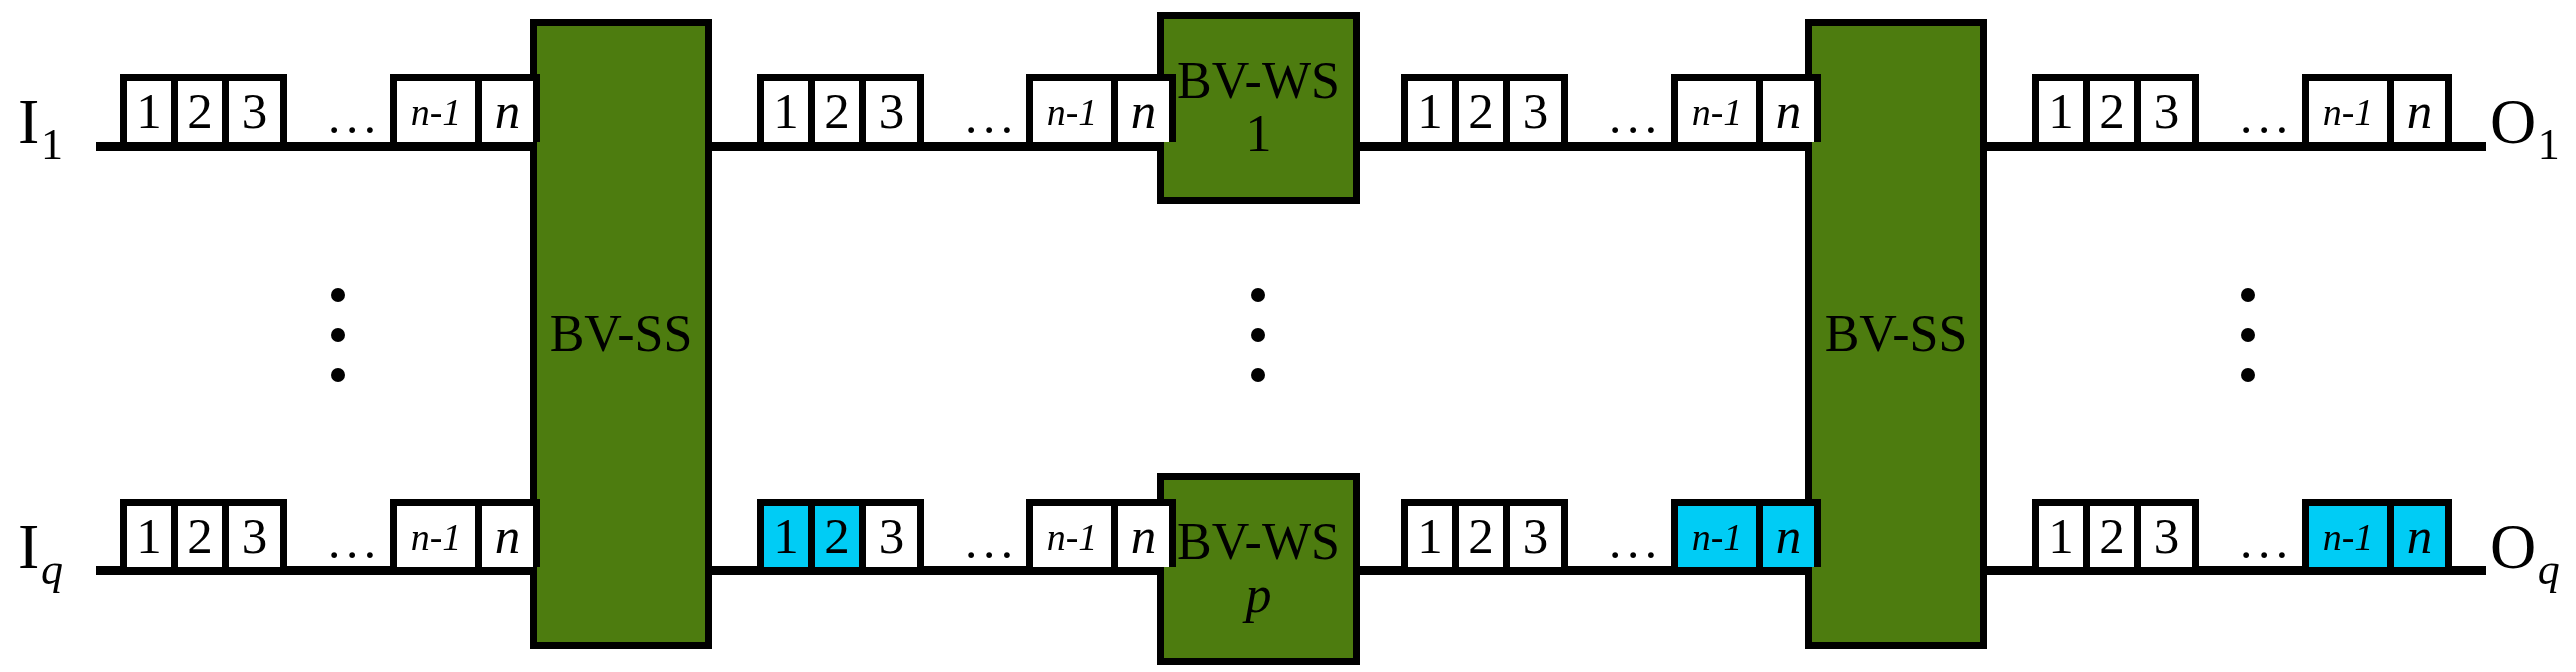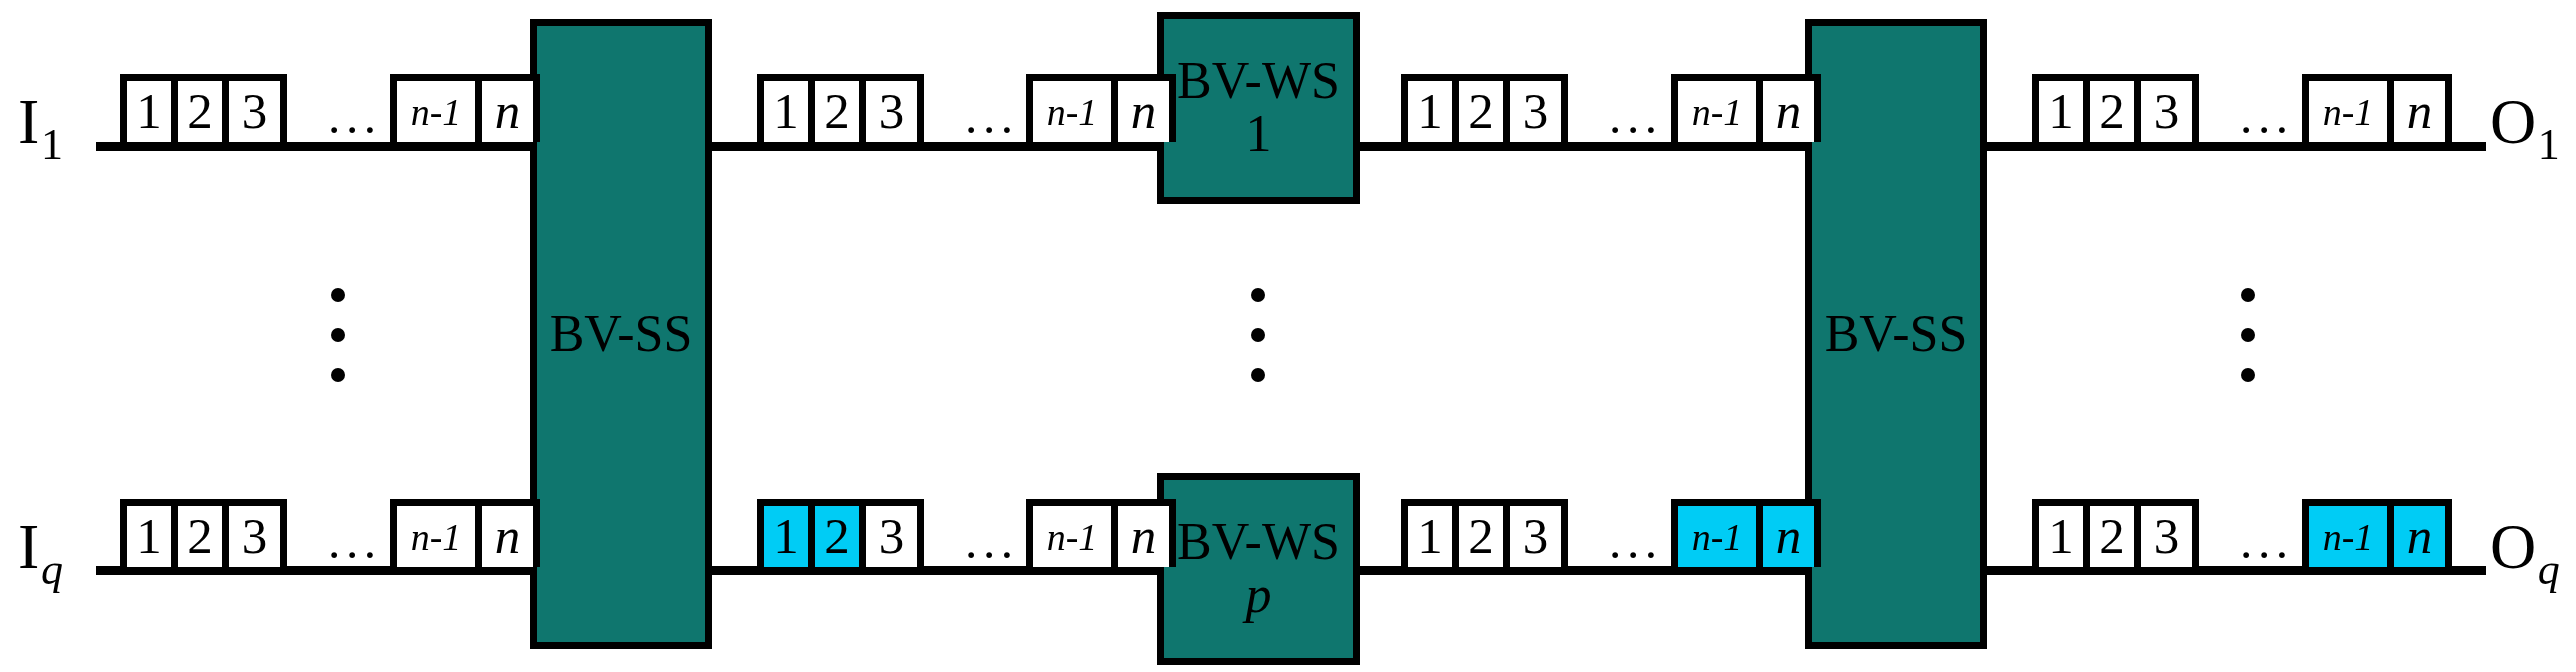--- a/index.html
+++ b/index.html
@@ -32,21 +32,21 @@
   
   .wire{
     position:absolute;
     height:9px;
     background:#000;
   }
   
   .block{
     position:absolute;
     border:7.4px solid #000;
-    background:#0f766e;
+    background:#4d7c0f;
     box-sizing:border-box;
     display:flex;
     align-items:center;
     justify-content:center;
     flex-direction:column;
     font-family:"Liberation Serif", serif;
     color:#000;
   }
   .block .bl-title{font-size:52px;line-height:1.02;}
   .block .bl-idx{font-size:52px;line-height:1.05;font-style:italic;}

